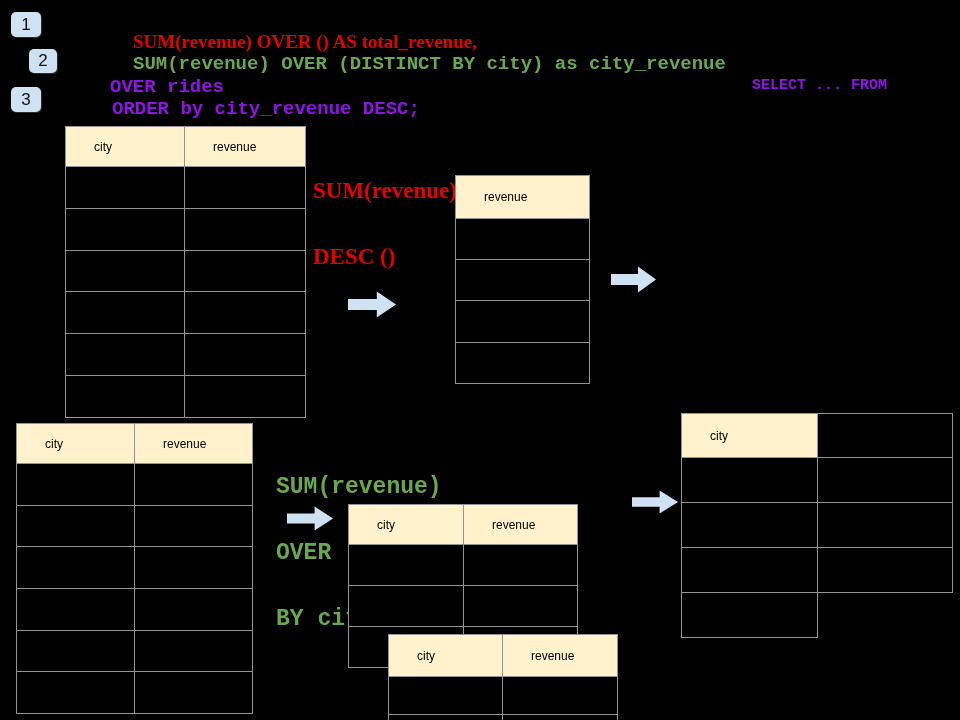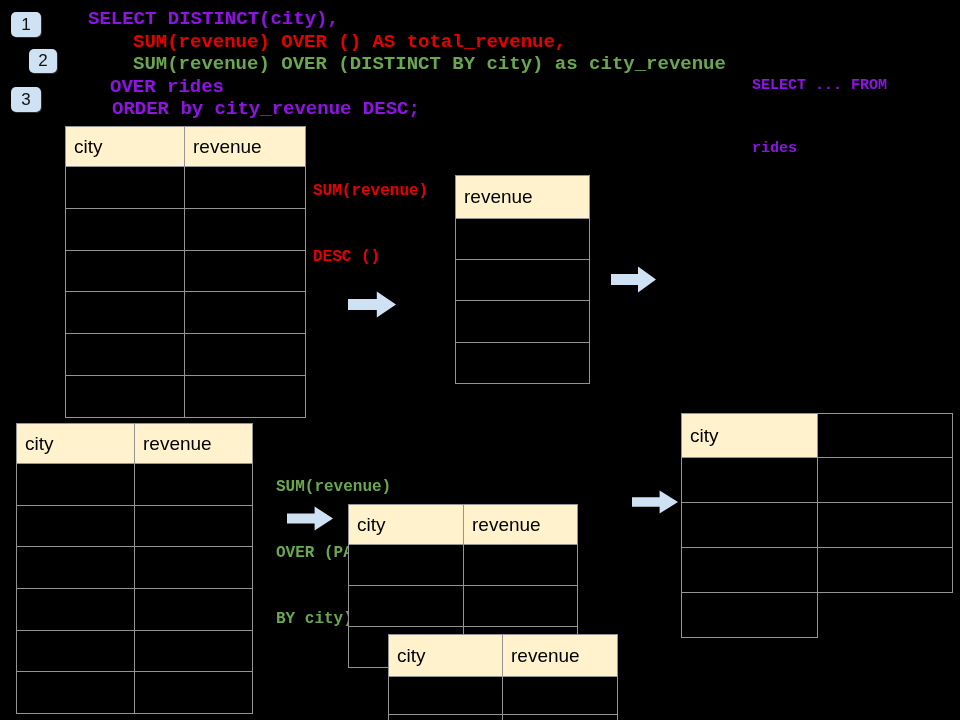--- a/index.html
+++ b/index.html
@@ -7,69 +7,67 @@
     position:relative;width:960px;height:720px;overflow:hidden;
     background:#000;font-family:"Liberation Sans",sans-serif;
   }
   
   .code{
     position:absolute;white-space:pre;
     font-family:"Liberation Mono","DejaVu Sans Mono",monospace;
     font-weight:bold;
   }
   .sqlline{font-size:19px;line-height:22px;}
-  .lbl{font-size:16px;line-height:22px;}
+  .lbl{font-size:23px;line-height:22px;}
   .side{font-size:15px;line-height:21px;}
   .purple{color:#9013E6;}
-  .red{color:#E60000;}
+  .red{color:#E60000;font-family:Liberation Serif, serif;}
   .green{color:#6AA84F;}
   
   .badge{
     position:absolute;background:#CFE2F3;border-radius:5px;
     display:flex;align-items:center;justify-content:center;
     color:#111;font-size:17px;
     box-shadow:1px 1px 0 rgba(80,80,80,.55);
   }
   
   .tbl{
     position:absolute;display:grid;background:#000;
     border-left:1px solid #949494;border-top:1px solid #949494;
   }
   .c{
     box-sizing:border-box;
     border-right:1px solid #949494;border-bottom:1px solid #949494;
   }
   .h{
     background:#FFF2CC;color:#000;display:flex;align-items:center;
-    padding-left:8px;font-size:19px;
+    padding-left:28px;font-size:12px;
   }
   
   .arrow{
     position:absolute;background:#CFE2F3;
     clip-path:polygon(0% 30%,60% 30%,60% 2%,100% 50%,60% 98%,60% 70%,0% 70%);
   }
 </style>
 </head>
 <body>
 
 <div id="canvas">
 
   <div class="badge" style="left:11px;top:12px;width:30px;height:25px">1</div>
   <div class="badge" style="left:29px;top:49px;width:28px;height:24px">2</div>
   <div class="badge" style="left:11px;top:87px;width:30px;height:25px">3</div>
 
-  <div class="code sqlline purple" style="left:88px;top:8px">SELECT DISTINCT(city),</div>
   <div class="code sqlline red" style="left:133px;top:31px">SUM(revenue) OVER () AS total_revenue,</div>
   <div class="code sqlline green" style="left:133px;top:53px">SUM(revenue) OVER (DISTINCT BY city) as city_revenue</div>
   <div class="code sqlline purple" style="left:110px;top:76px">OVER rides</div>
   <div class="code sqlline purple" style="left:112px;top:98px">ORDER by city_revenue DESC;</div>
 
   <div class="code side purple" style="left:752px;top:33px">
     <div>SELECT ... FROM</div>
-    <div>rides</div>
   </div>
 
   <div class="code lbl red" style="left:313px;top:136px">
     <div>SUM(revenue)</div>
     <div>DESC ()</div>
   </div>
 
   <div class="code lbl green" style="left:276px;top:432px">
     <div>SUM(revenue)</div>
     <div>OVER (PARTITION</div>

